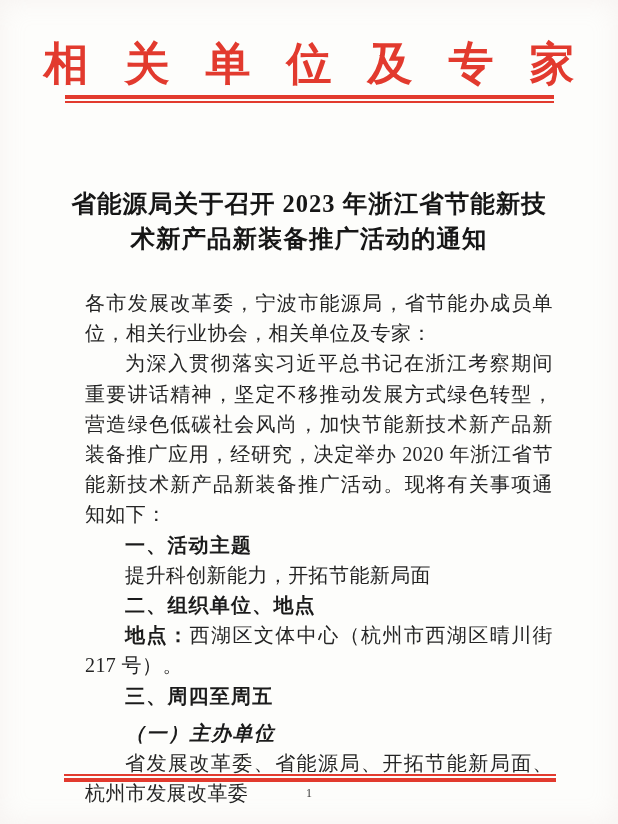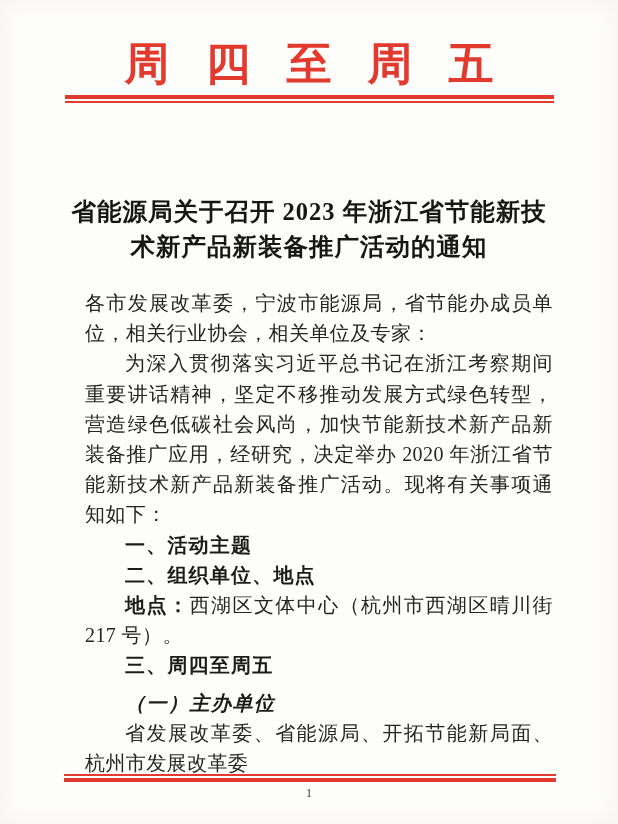--- a/index.html
+++ b/index.html
@@ -26,21 +26,21 @@
     color:var(--red);
     letter-spacing:36px;padding-left:36px;
   }
   .head-rule{position:absolute;top:95px;left:65px;width:489px;}
   .head-rule .hr-thick{height:4px;background:var(--red);}
   .head-rule .hr-gap{height:2px;}
   .head-rule .hr-thin{height:2px;background:var(--red);}
 
   
   .doc-title{
-    position:absolute;top:186px;left:40px;right:40px;margin:8px;
+    position:absolute;top:186px;left:40px;right:40px;margin:0;
     text-align:center;
     font-size:24.5px;font-weight:700;line-height:35px;
     letter-spacing:1px;color:#161616;
   }
   .doc-title .title-line{display:block;}
 
   
   .doc-body{
     position:absolute;top:288px;left:85px;width:468px;
     font-size:20px;line-height:30.2px;
@@ -74,38 +74,39 @@
   .page-number{
     position:absolute;top:786px;left:0;right:0;
     text-align:center;font-size:12px;line-height:14px;color:#3a3a3a;
   }
 </style>
 </head>
 <body>
 
 <div class="page">
 
-  <div class="letterhead">周四至周五</div>
+  <div class="letterhead">相关单位及专家</div>
 
   <div class="head-rule">
     <div class="hr-thick"></div>
     <div class="hr-gap"></div>
     <div class="hr-thin"></div>
   </div>
 
   <h1 class="doc-title">
     <span class="title-line">省能源局关于召开 2023 年浙江省节能新技</span>
     <span class="title-line">术新产品新装备推广活动的通知</span>
   </h1>
 
   <div class="doc-body">
 
   <p class="block address">各市发展改革委，宁波市能源局，省节能办成员单位，相关行业协会，相关单位及专家：</p>
       <p class="block para">为深入贯彻落实习近平总书记在浙江考察期间重要讲话精神，坚定不移推动发展方式绿色转型，营造绿色低碳社会风尚，加快节能新技术新产品新装备推广应用，经研究，决定举办 2020 年浙江省节能新技术新产品新装备推广活动。现将有关事项通知如下：</p>
       <p class="block heading">一、活动主题</p>
+      <p class="block para">提升科创新能力，开拓节能新局面</p>
       <p class="block heading">二、组织单位、地点</p>
       <p class="block labeled"><span class="label">地点：</span>西湖区文体中心（杭州市西湖区晴川街 217 号）。</p>
       <p class="block heading">三、周四至周五</p>
       <p class="block subheading">（一）主办单位</p>
       <p class="block para">省发展改革委、省能源局、开拓节能新局面、杭州市发展改革委</p>
     </div>
 
   <div class="foot-rule">
     <div class="fr-thin"></div>
     <div class="fr-gap"></div>

